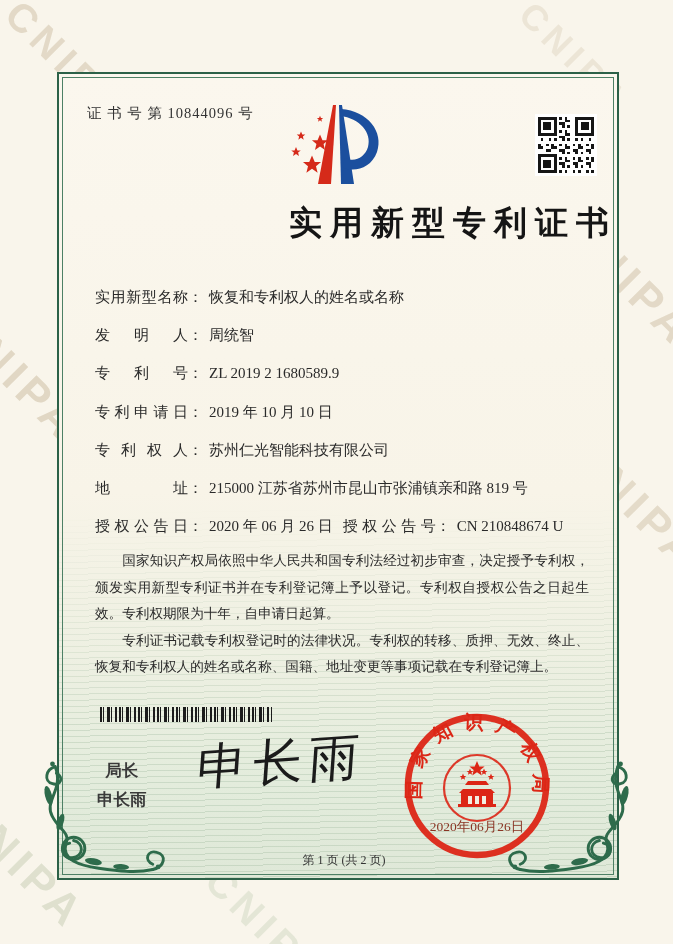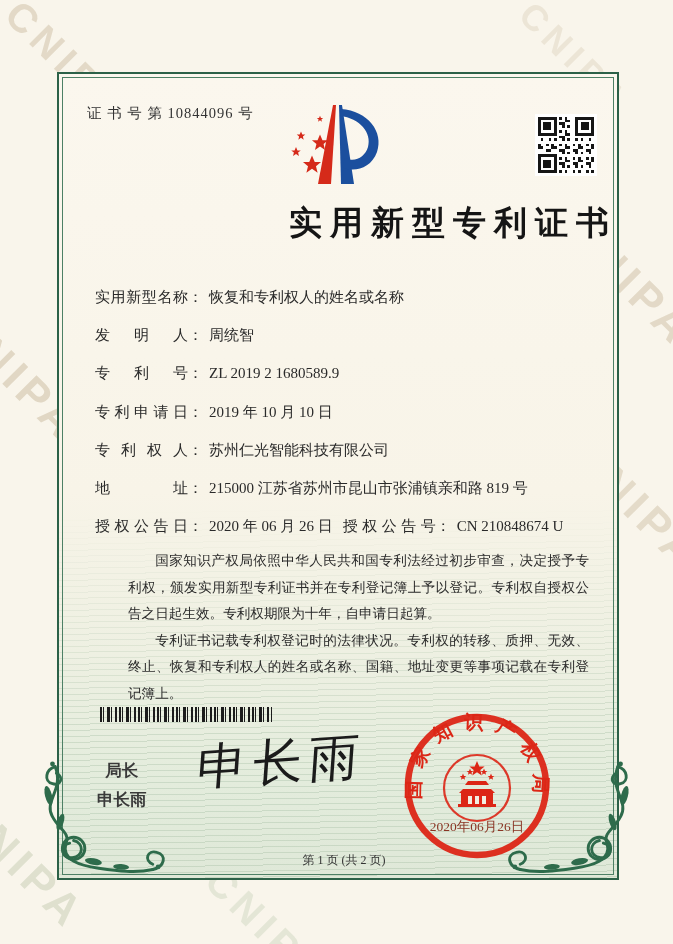--- a/index.html
+++ b/index.html
@@ -22,21 +22,21 @@
   .qr{position:absolute;right:20px;top:40px;width:62px;height:62px;background:#fff;padding:3px;box-sizing:border-box;}
   .title{position:absolute;left:0;right:0;top:127px;text-align:right;font-size:33px;font-weight:bold;
          letter-spacing:8px;color:#151515;}
   .fields{position:absolute;left:36px;right:26px;top:212px;font-size:15px;color:#2a2a2a;}
   .frow{display:flex;margin-bottom:16.2px;line-height:22px;}
   .fcell{display:flex;white-space:nowrap;justify-content:space-between;}
   .fcell + .fcell{margin-left:10px;}
   .flabel{display:inline-block;width:93px;text-align:justify;text-align-last:justify;}
   .fcolon{margin-right:6px;}
   .paras{position:absolute;left:36px;right:28px;top:474px;font-size:13.6px;line-height:1.95;
-         text-align:justify;color:#2a2a2a;margin-left:33px;}
+         text-align:justify;color:#2a2a2a;}
   .paras p{margin:0;text-indent:2em;}
   .barcode{position:absolute;left:41px;top:633px;width:172px;height:15px;
      background:repeating-linear-gradient(90deg,#1c1c1c 0 2px,transparent 2px 3px,#1c1c1c 3px 4px,
        transparent 4px 7px,#1c1c1c 7px 10px,transparent 10px 11px,#1c1c1c 11px 12px,transparent 12px 15px,
        #1c1c1c 15px 17px,transparent 17px 19px);}
   .director{position:absolute;left:38px;top:682px;font-size:16.5px;font-weight:bold;
             font-family:"Liberation Sans",sans-serif;color:#3a3a3a;line-height:29px;text-align:center;}
   .sig{position:absolute;left:138px;top:655px;font-size:50px;color:#1b1b1b;
        font-family:"Liberation Serif",serif;transform:rotate(-4deg) skewX(-8deg);letter-spacing:6px;}
   .seal{position:absolute;left:342px;top:636px;width:152px;height:152px;}

